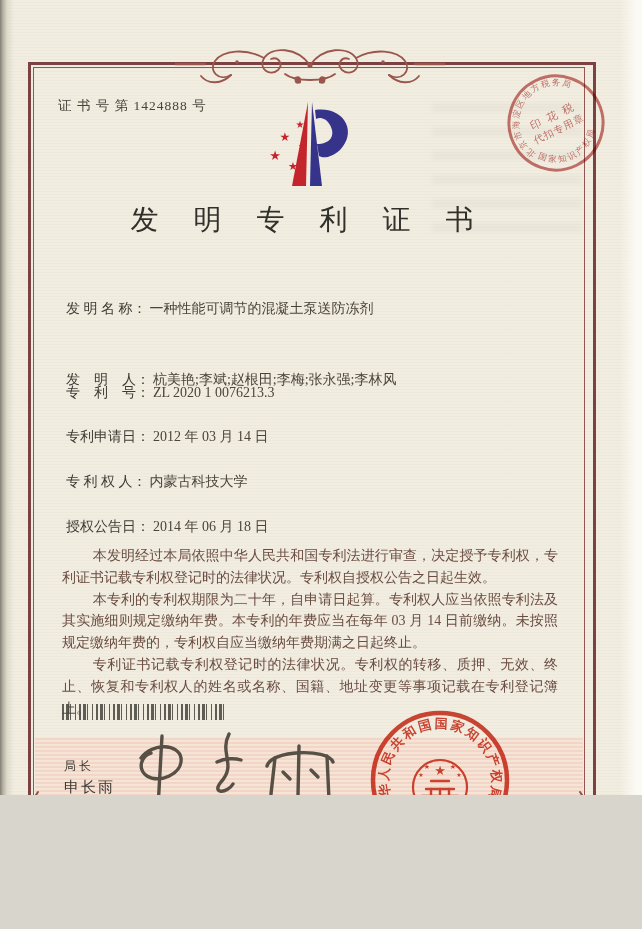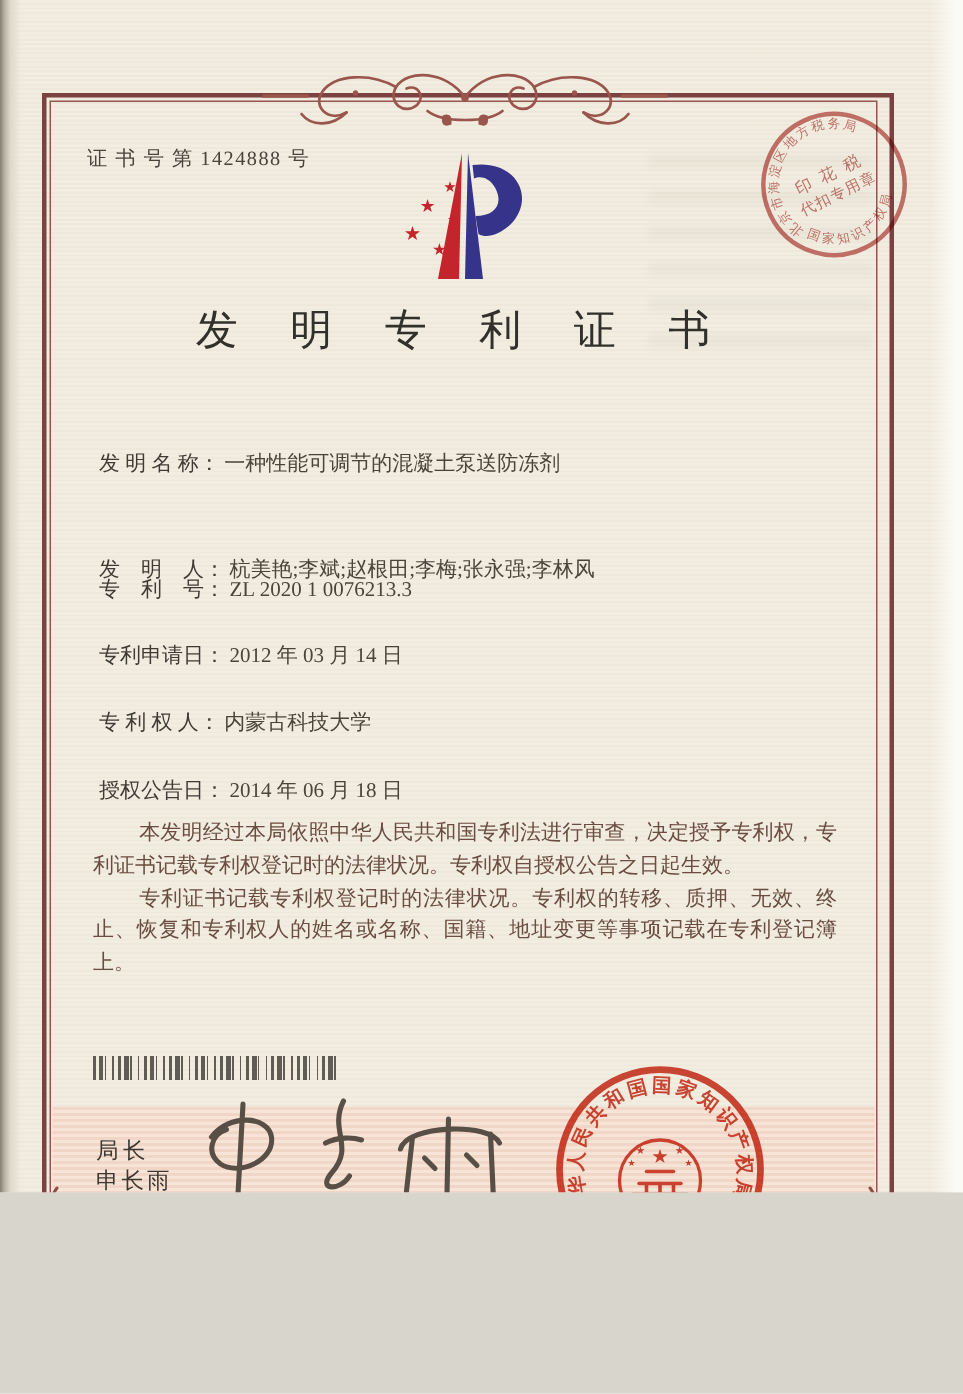--- a/index.html
+++ b/index.html
@@ -65,21 +65,21 @@
     font-size:14px; line-height:21.8px; color:#6a4c41; text-align:justify;
   }
   .body-text p{margin:0; text-indent:2.2em;}
   .barcode{
     position:absolute; left:62px; top:704px; width:166px; height:16px; z-index:4;
     background:
       repeating-linear-gradient(90deg,#45433c 0 2px,rgba(0,0,0,0) 2px 4px,#45433c 4px 7px,rgba(0,0,0,0) 7px 8px,#45433c 8px 9px,rgba(0,0,0,0) 9px 13px,#45433c 13px 14px,rgba(0,0,0,0) 14px 17px);
     opacity:.85;
   }
   .signer{position:absolute; left:64px; z-index:5; color:#3c3831;}
-  .signer-title{top:758px; font-size:15px; letter-spacing:3px;}
+  .signer-title{top:758px; font-size:12px; letter-spacing:3px;}
   .signer-name{top:786px; font-size:15px; letter-spacing:2px;}
   .signature{position:absolute; left:125px; top:726px; z-index:5;}
   .seal{position:absolute; left:365px; top:705px; z-index:6; mix-blend-mode:multiply; opacity:.92;}
   .seal-date{
     position:absolute; left:372px; top:813px; width:140px; z-index:7;
     text-align:center; font-size:12.5px; font-weight:bold; color:#ce3820;
     letter-spacing:.5px; transform:rotate(-2deg); mix-blend-mode:multiply;
   }
   .tax-stamp{position:absolute; left:498px; top:65px; z-index:6; mix-blend-mode:multiply; opacity:.8;}
   .footer{
@@ -185,20 +185,21 @@
     <div class="field">
       <span class="lab">专 利 权 人：</span><span class="val">内蒙古科技大学</span>
     </div>
     <div class="field">
       <span class="lab">授权公告日：</span><span class="val">2014 年 06 月 18 日</span>
     </div>
   </div>
 
   <div class="body-text">
     <p>本发明经过本局依照中华人民共和国专利法进行审查，决定授予专利权，专利证书记载专利权登记时的法律状况。专利权自授权公告之日起生效。</p>
+    <p>本专利的专利权期限为二十年，自申请日起算。专利权人应当依照专利法及其实施细则规定缴纳年费。本专利的年费应当在每年 03 月 14 日前缴纳。未按照规定缴纳年费的，专利权自应当缴纳年费期满之日起终止。</p>
     <p>专利证书记载专利权登记时的法律状况。专利权的转移、质押、无效、终止、恢复和专利权人的姓名或名称、国籍、地址变更等事项记载在专利登记簿上。</p>
   </div>
 
   <div class="barcode"></div>
 
   <div class="signer signer-title" style="top:758px;">局长</div>
   <div class="signer signer-name" style="top:778px;">申长雨</div>
 
   <svg class="signature" width="225" height="100" viewBox="0 0 225 100">
     <g stroke="#423c33" fill="none" stroke-width="3.4" stroke-linecap="round" stroke-linejoin="round" opacity=".88">

